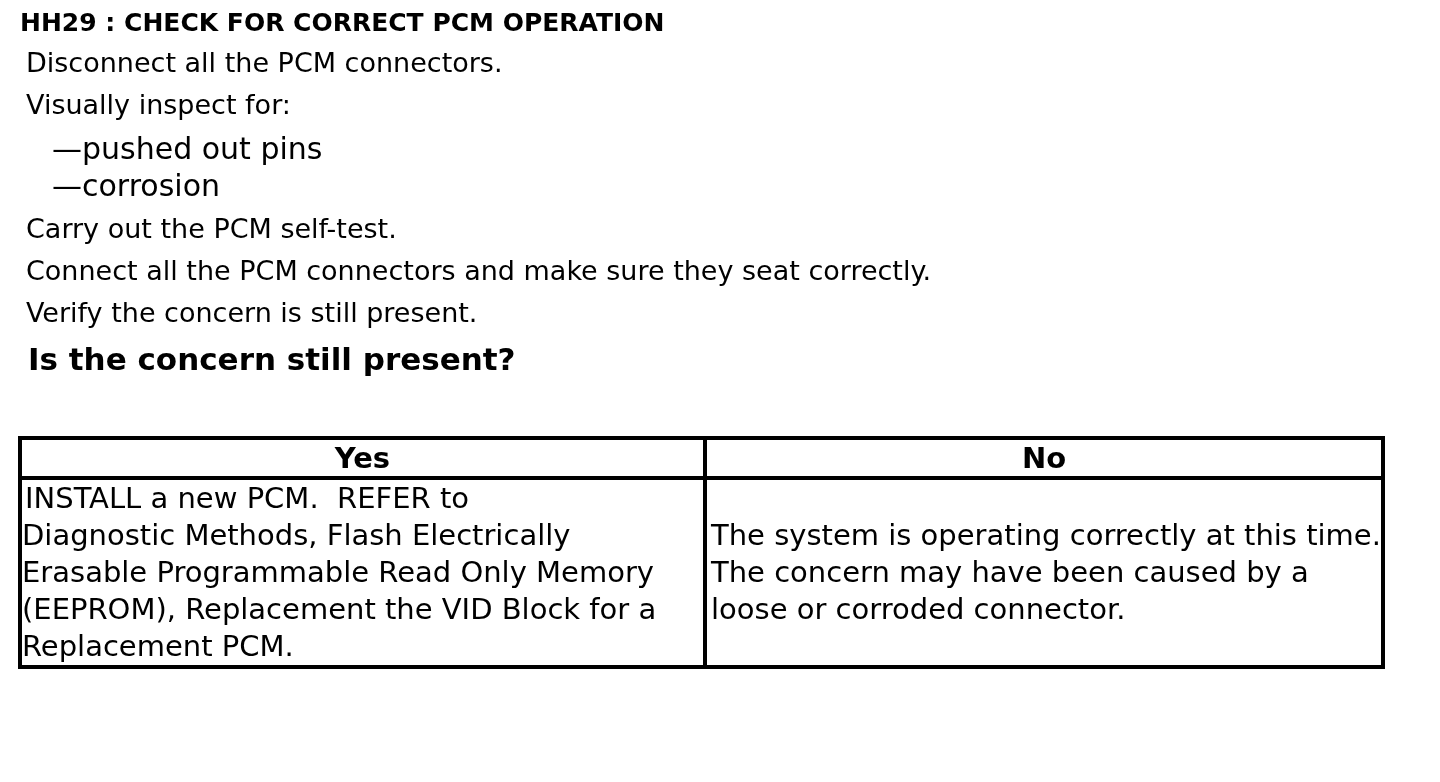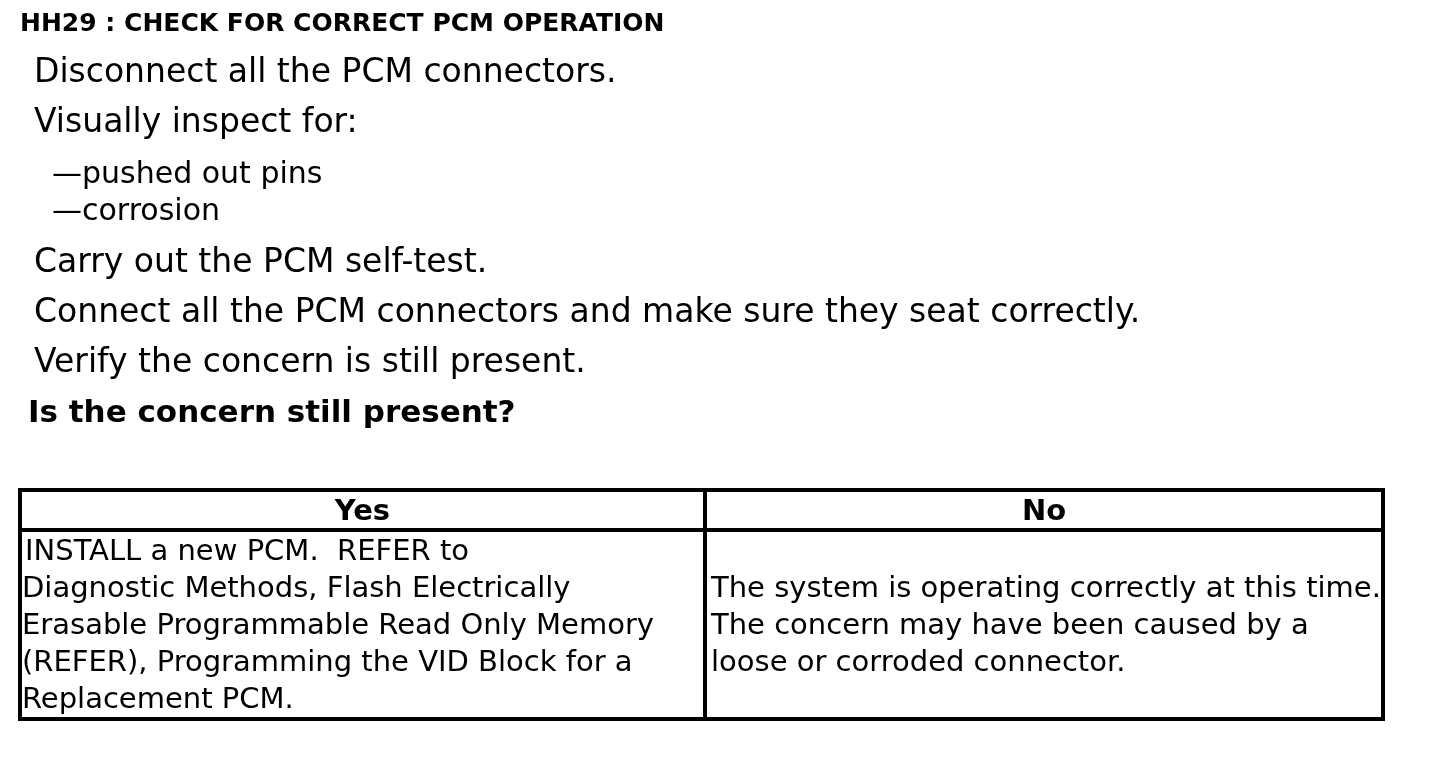--- a/index.html
+++ b/index.html
@@ -19,22 +19,22 @@
     padding: 8px 0 0 18px;
   }
   .title {
     margin-left: 2px;
     font-size: 25px;
     line-height: 30px;
     font-weight: bold;
     letter-spacing: 0px;
   }
   p.step {
-    margin: 16px;
-    font-size: 33px;
+    margin: 8px;
+    font-size: 27px;
     line-height: 34px;
   }
   .step-disconnect { margin-top: 15px; }
   .inspect-intro   { margin-top: 13px; }
   .inspect-item {
     margin: 0;
     font-size: 30px;
     line-height: 37px;
     padding-left: 34px;
   }
@@ -127,21 +127,21 @@
         <th>Yes</th>
         <th>No</th>
       </tr>
     </thead>
     <tbody>
       <tr>
         <td class="action-cell yes-cell">
           <div class="cell-line first">INSTALL a new PCM.&nbsp; REFER to</div>
           <div class="cell-line">Diagnostic Methods, Flash Electrically</div>
           <div class="cell-line">Erasable Programmable Read Only Memory</div>
-          <div class="cell-line">(REFER), Programming the VID Block for a</div>
+          <div class="cell-line">(EEPROM), Replacement the VID Block for a</div>
           <div class="cell-line">Replacement PCM.</div>
         </td>
         <td class="action-cell no-cell">
           <div class="cell-line">The system is operating correctly at this time.</div>
           <div class="cell-line">The concern may have been caused by a</div>
           <div class="cell-line">loose or corroded connector.</div>
         </td>
       </tr>
     </tbody>
   </table>

